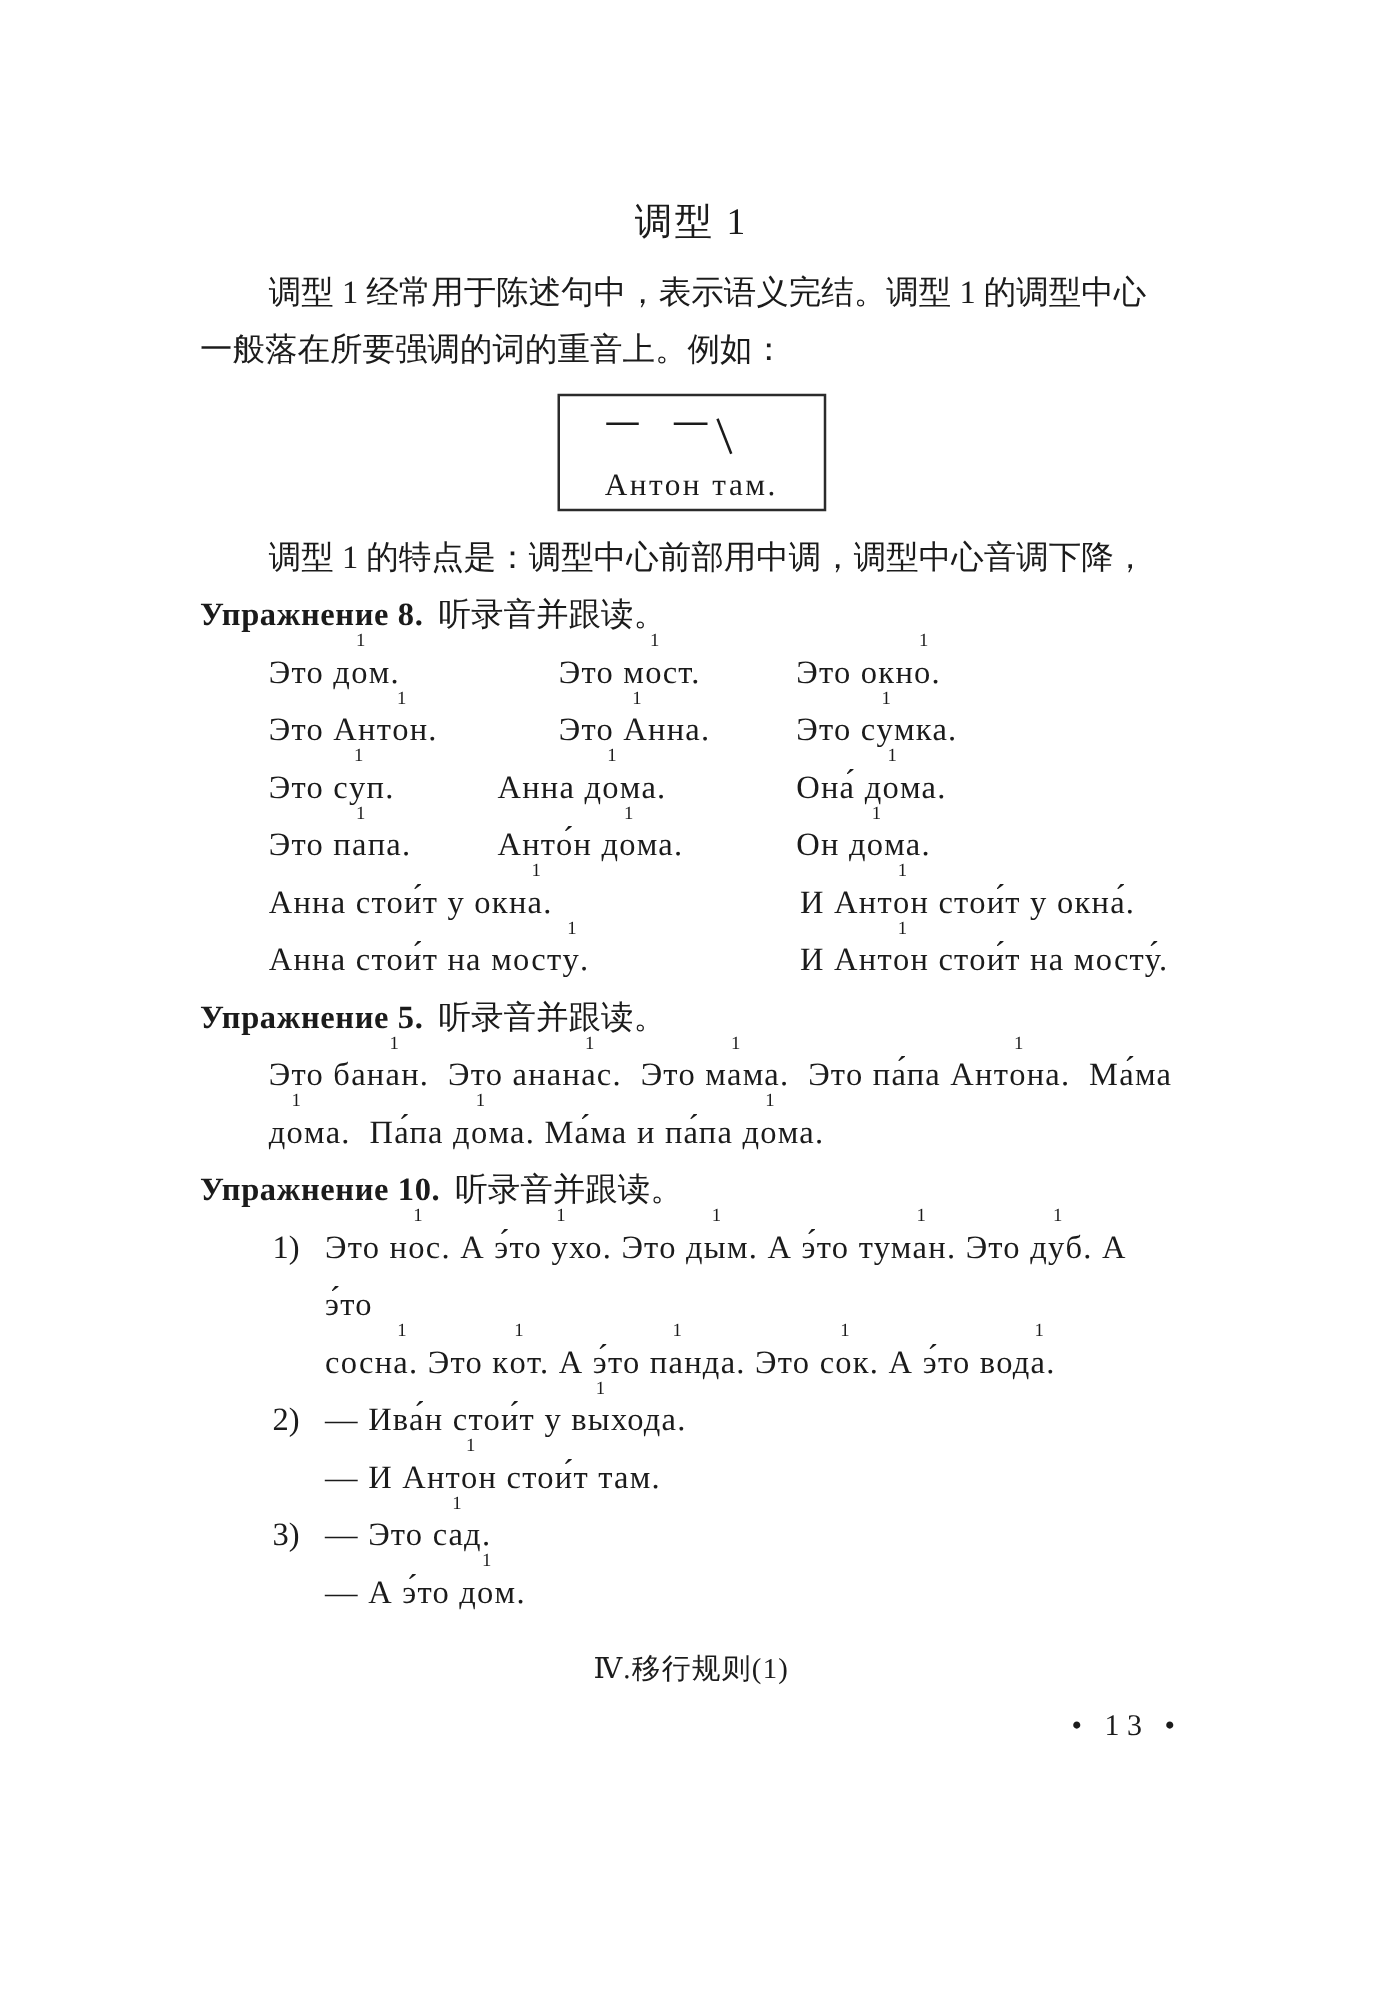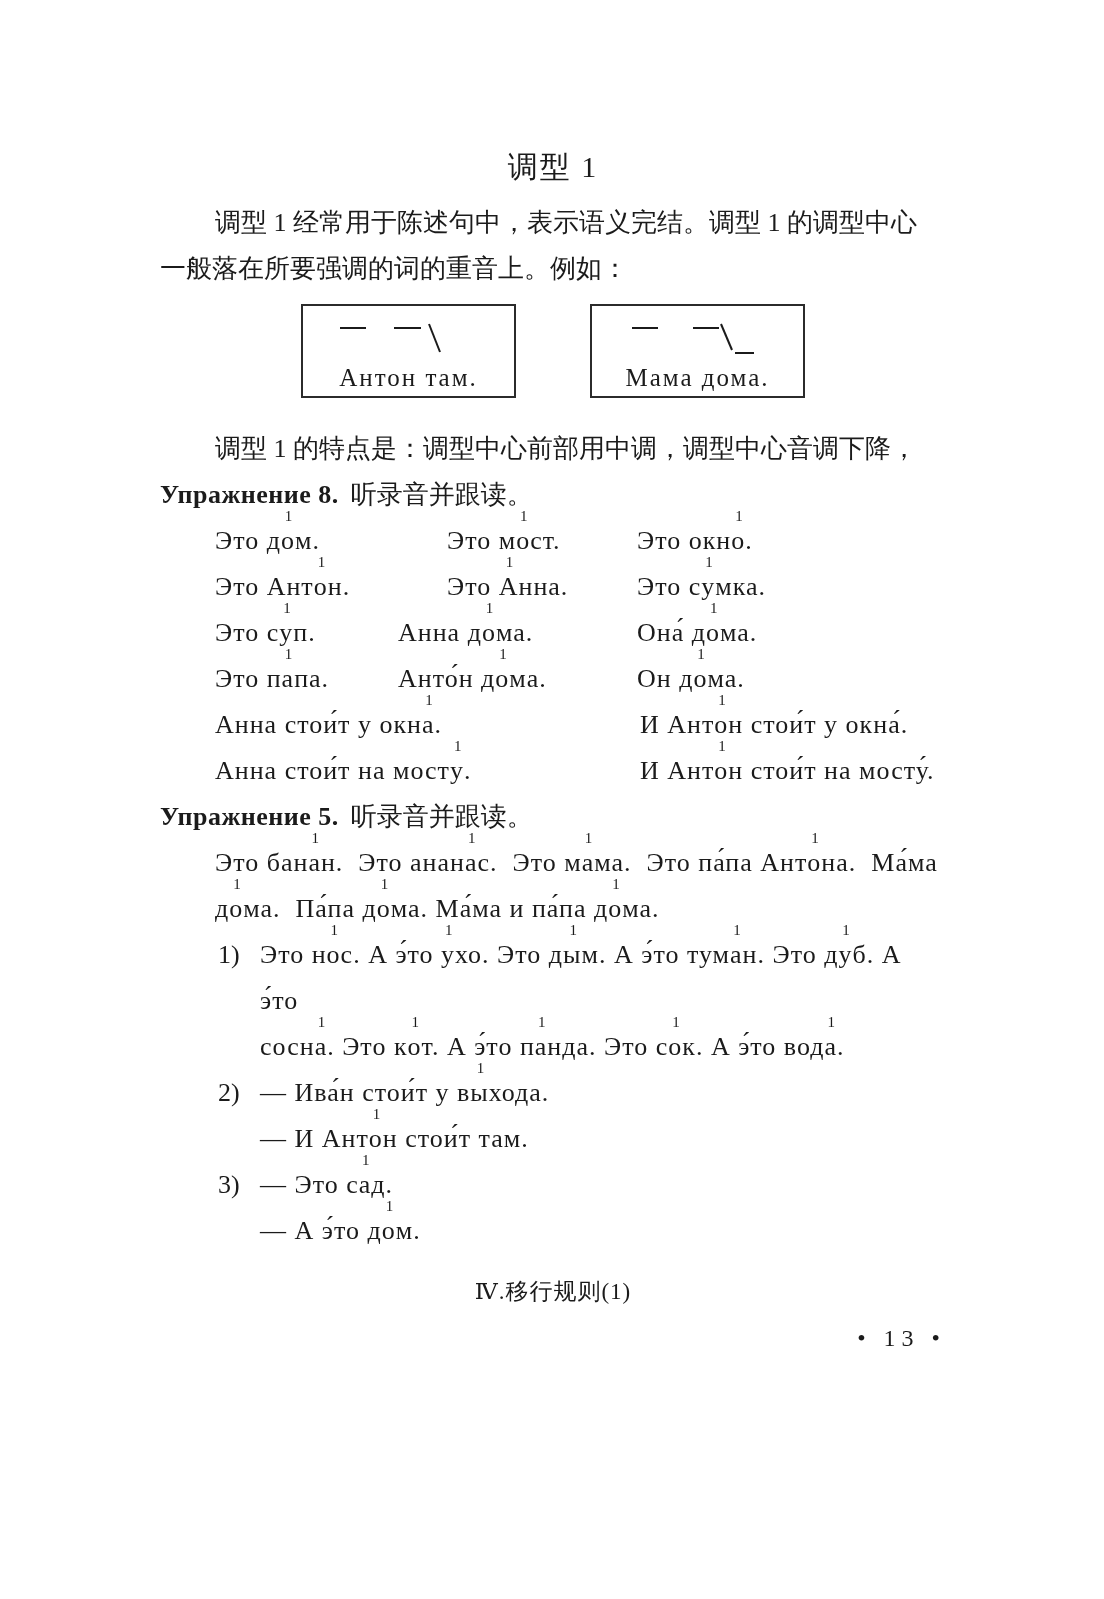--- a/index.html
+++ b/index.html
@@ -11,41 +11,41 @@
     font-family: "Liberation Serif", "DejaVu Serif", serif;
     font-size: 26px;
     line-height: 46px;
     box-sizing: border-box;
     padding: 146px 158px 0 160px;
     overflow: hidden;
   }
   p { margin: 0; }
   .title {
     font-size: 30px; font-weight: normal;
-    text-align: center; margin: 0;
+    text-align: center; margin: 11px;
     line-height: 42px;
     letter-spacing: 2px;
   }
   .intro1 { margin-top: 12px; }
   .indent { text-indent: 55px; }
   .ru { letter-spacing: 1px; }
   .rich { white-space: pre-wrap; }
 
   
   .dia-row { display: flex; justify-content: center; gap: 74px; margin-top: 12px; }
   .dbox {
     width: 215px; height: 94px;
     border: 2px solid #2b2b2b;
     box-sizing: border-box;
     text-align: center;
   }
   .dbox svg { display: block; }
   .dlabel { font-size: 25px; line-height: 28px; letter-spacing: 2px; }
 
-  .features1 { margin-top: 28px; }
+  .features1 { margin-top: 14px; }
 
   .ex-head { font-size: 26px; }
   .ex-head b { letter-spacing: 0.5px; margin-right: 12px; }
 
   
   .ex8-grid { margin-left: 55px; display: grid; grid-template-columns: 183px 239px 1fr; }
   .ex8-grid .cell { height: 46px; line-height: 46px; }
   .pad2 { padding-left: 49px; }
   .ex8-pair { margin-left: 55px; display: grid; grid-template-columns: 425px 1fr; }
   .ex8-pair .cell { height: 46px; line-height: 46px; }
@@ -89,29 +89,20 @@
 
   <div class="dia-row">
     <div class="dbox">
       <svg width="211" height="58" viewBox="0 0 211 58">
         <line x1="37" y1="22" x2="63" y2="22" stroke="#1b1b1b" stroke-width="2"></line>
         <line x1="91" y1="22" x2="118" y2="22" stroke="#1b1b1b" stroke-width="2"></line>
         <line x1="126" y1="18" x2="137" y2="46" stroke="#1b1b1b" stroke-width="2"></line>
       </svg>
       <div class="dlabel ru">Антон там.</div>
     </div>
-    <div class="dbox">
-      <svg width="211" height="58" viewBox="0 0 211 58">
-        <line x1="40" y1="22" x2="66" y2="22" stroke="#1b1b1b" stroke-width="2"></line>
-        <line x1="101" y1="22" x2="127" y2="22" stroke="#1b1b1b" stroke-width="2"></line>
-        <line x1="129" y1="18" x2="140" y2="44" stroke="#1b1b1b" stroke-width="2"></line>
-        <line x1="143" y1="47" x2="162" y2="47" stroke="#1b1b1b" stroke-width="2"></line>
-      </svg>
-      <div class="dlabel ru">Мама дома.</div>
-    </div>
   </div>
 
   <p class="features1 indent">调型 1 的特点是：调型中心前部用中调，调型中心音调下降，</p>
 
   <p class="ex-head"><b class="ru">Упражнение 8.</b><span>听录音并跟读。</span></p>
 
   <div class="ex8-grid">
     <div class="cell ru rich">Это д<span class="ik"><span class="iknum">1</span>о</span>м.</div>
     <div class="cell ru rich pad2">Это м<span class="ik"><span class="iknum">1</span>о</span>ст.</div>
     <div class="cell ru rich">Это окн<span class="ik"><span class="iknum">1</span>о</span>.</div>
@@ -136,20 +127,21 @@
     <div class="cell ru rich">И Ант<span class="ik"><span class="iknum">1</span>о</span>н стои́т на мосту́.</div>
   </div>
 
   <p class="ex-head"><b class="ru">Упражнение 5.</b><span>听录音并跟读。</span></p>
 
   <div class="ex9-block">
     <p class="ru rich">Это бан<span class="ik"><span class="iknum">1</span>а</span>н.  Это анан<span class="ik"><span class="iknum">1</span>а</span>с.  Это м<span class="ik"><span class="iknum">1</span>а</span>ма.  Это па́па Ант<span class="ik"><span class="iknum">1</span>о</span>на.  Ма́ма</p>
     <p class="ru rich">д<span class="ik"><span class="iknum">1</span>о</span>ма.  Па́па д<span class="ik"><span class="iknum">1</span>о</span>ма. Ма́ма и па́па д<span class="ik"><span class="iknum">1</span>о</span>ма.</p>
   </div>
 
+  <p class="ex-head"><b class="ru">Упражнение 10.</b><span>听录音并跟读。</span></p>
 
   <div class="ex10-item">
     <span class="ex10-marker">1)</span>
     <div class="ex10-lines">
       <p class="ru rich">Это н<span class="ik"><span class="iknum">1</span>о</span>с. А э́то <span class="ik"><span class="iknum">1</span>у</span>хо. Это д<span class="ik"><span class="iknum">1</span>ы</span>м. А э́то тум<span class="ik"><span class="iknum">1</span>а</span>н. Это д<span class="ik"><span class="iknum">1</span>у</span>б. А э́то</p>
       <p class="ru rich">сосн<span class="ik"><span class="iknum">1</span>а</span>. Это к<span class="ik"><span class="iknum">1</span>о</span>т. А э́то п<span class="ik"><span class="iknum">1</span>а</span>нда. Это с<span class="ik"><span class="iknum">1</span>о</span>к. А э́то вод<span class="ik"><span class="iknum">1</span>а</span>.</p>
     </div>
   </div>
 
   <div class="ex10-item">

